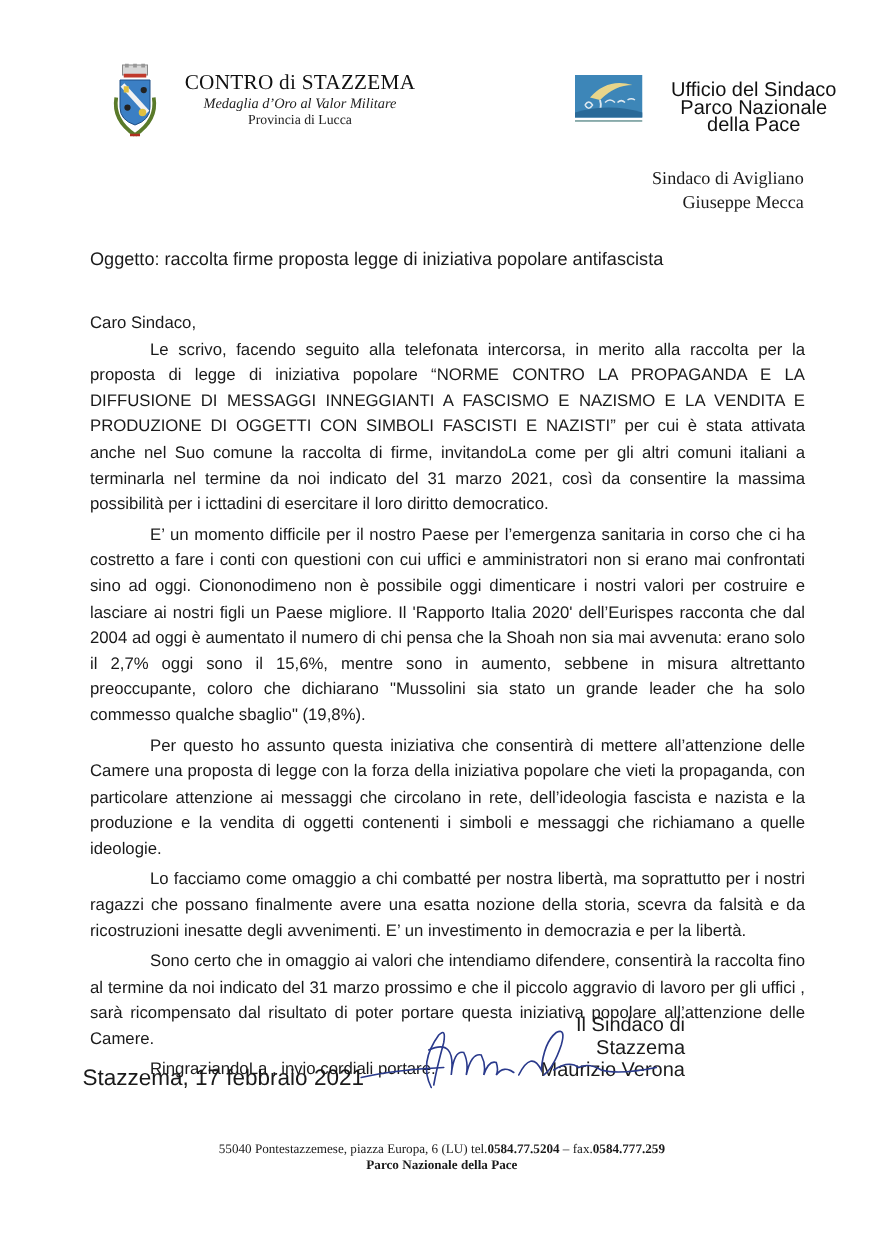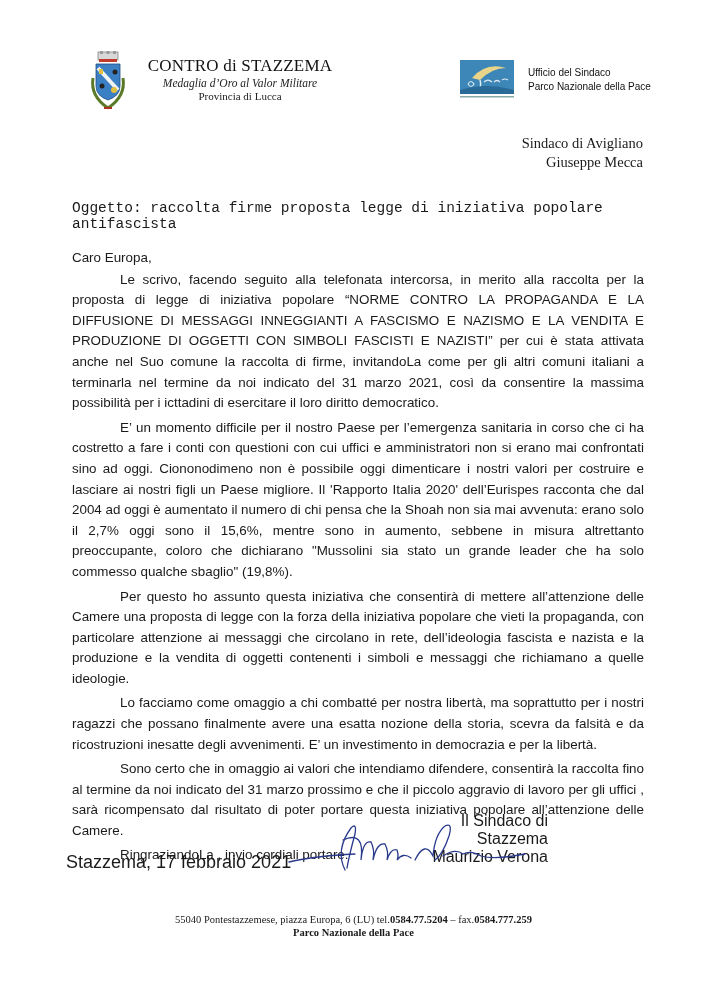--- a/index.html
+++ b/index.html
@@ -8,27 +8,27 @@
 
     
     .crest { left: 84px; top: 50px; width: 48px; height: 66px; }
     .comune-block { left: 140px; top: 56px; width: 200px; text-align: center; font-family: "Liberation Serif", serif; }
     .comune-title { font-size: 17px; letter-spacing: 0.2px; color: #111; line-height: 20px; }
     .comune-sub { font-size: 11.5px; font-style: italic; line-height: 14px; color: #222; }
     .comune-prov { font-size: 11px; line-height: 13px; color: #222; }
 
     
     .park-logo { left: 460px; top: 60px; width: 54px; height: 40px; }
-    .ufficio-block { left: 528px; top: 66px; width: 150px; font-family: "Liberation Sans", sans-serif; font-size: 10px; line-height: 14px; color: #111; }
+    .ufficio-block { left: 528px; top: 66px; width: 150px; text-align: center; font-family: "Liberation Sans", sans-serif; font-size: 16px; line-height: 14px; color: #111; }
 
     
     .recipient { right: 64px; top: 134px; text-align: right; font-family: "Liberation Serif", serif; font-size: 14.5px; line-height: 19px; color: #1a1a1a; }
 
     
-    .subject { left: 72px; top: 200px; font-family: Liberation Mono, monospace; font-size: 14.5px; color: #1a1a1a; }
+    .subject { left: 72px; top: 200px; font-family: Liberation Sans, sans-serif; font-size: 14.5px; color: #1a1a1a; }
 
     
     .body-text { left: 72px; top: 248px; width: 572px; font-family: "Liberation Sans", sans-serif; font-size: 13.4px; line-height: 20.6px; color: #1a1a1a; }
     .salutation { margin: 0 0 1px 0; }
     .para { margin: 0; text-align: justify; text-indent: 48px; }
     .para + .para { margin-top: 4px; }
     .closing { margin: 3px 0 0 0; text-indent: 48px; }
 
     
     .sig-block { left: 388px; top: 812px; width: 160px; text-align: right; font-family: "Liberation Sans", sans-serif; font-size: 16px; line-height: 18px; color: #1a1a1a; z-index: 1; }
@@ -89,21 +89,21 @@
 </div>
 
 <div class="abs recipient">
   <div>Sindaco di Avigliano</div>
   <div>Giuseppe Mecca</div>
 </div>
 
 <div class="abs subject">Oggetto: raccolta firme proposta legge di iniziativa popolare antifascista</div>
 
 <div class="abs body-text">
-  <p class="salutation">Caro Europa,</p>
+  <p class="salutation">Caro Sindaco,</p>
   <p class="para">Le scrivo, facendo seguito alla telefonata intercorsa, in merito alla raccolta per la proposta di legge di iniziativa popolare “NORME CONTRO LA PROPAGANDA E LA DIFFUSIONE DI MESSAGGI INNEGGIANTI A FASCISMO E NAZISMO E LA VENDITA E PRODUZIONE DI OGGETTI CON SIMBOLI FASCISTI E NAZISTI” per cui è stata attivata anche nel Suo comune la raccolta di firme, invitandoLa come per gli altri comuni italiani a terminarla nel termine da noi indicato del 31 marzo 2021, così da consentire la massima possibilità per i icttadini di esercitare il loro diritto democratico.</p>
   <p class="para">E’ un momento difficile per il nostro Paese per l’emergenza sanitaria in corso che ci ha costretto a fare i conti con questioni con cui uffici e amministratori non si erano mai confrontati sino ad oggi. Ciononodimeno non è possibile oggi dimenticare i nostri valori per costruire e lasciare ai nostri figli un Paese migliore. Il  'Rapporto Italia 2020' dell’Eurispes  racconta che dal 2004 ad oggi è aumentato il numero di chi pensa che la Shoah non sia mai avvenuta: erano solo il 2,7% oggi sono il 15,6%, mentre sono in aumento, sebbene in misura altrettanto preoccupante, coloro che dichiarano "Mussolini sia stato un grande leader che ha solo commesso qualche sbaglio" (19,8%).</p>
   <p class="para">Per questo ho assunto questa iniziativa che consentirà di mettere all’attenzione delle Camere una proposta di legge con la forza della iniziativa popolare che vieti la propaganda, con particolare attenzione ai messaggi che circolano in rete, dell’ideologia fascista e nazista e la produzione e la vendita di oggetti contenenti i simboli e messaggi che richiamano a quelle ideologie.</p>
   <p class="para">Lo facciamo come omaggio a chi combatté per nostra libertà, ma soprattutto per i nostri ragazzi che possano finalmente avere una esatta nozione della storia, scevra da falsità e da ricostruzioni inesatte degli avvenimenti. E’ un investimento in democrazia e per la libertà.</p>
   <p class="para">Sono certo che in omaggio ai valori che intendiamo difendere, consentirà la raccolta fino al termine da noi indicato del 31 marzo prossimo e che il piccolo aggravio di lavoro per gli uffici , sarà ricompensato dal risultato di poter portare questa iniziativa popolare all’attenzione delle Camere.</p>
   <p class="closing">RingraziandoLa , invio cordiali portare.</p>
 </div>
 
 <div class="abs sig-block">
   <div>Il Sindaco di Stazzema</div>

